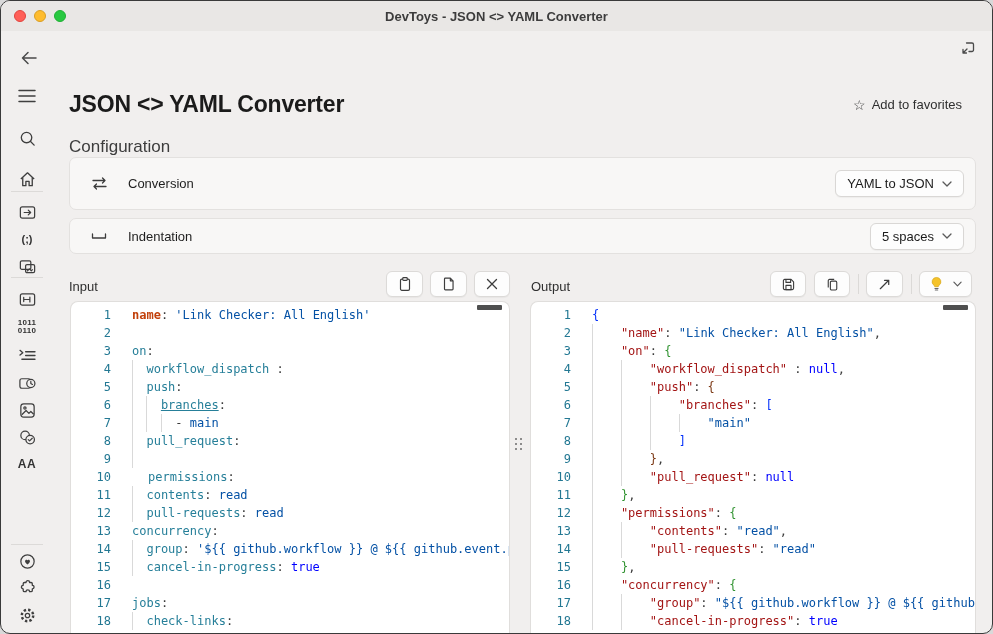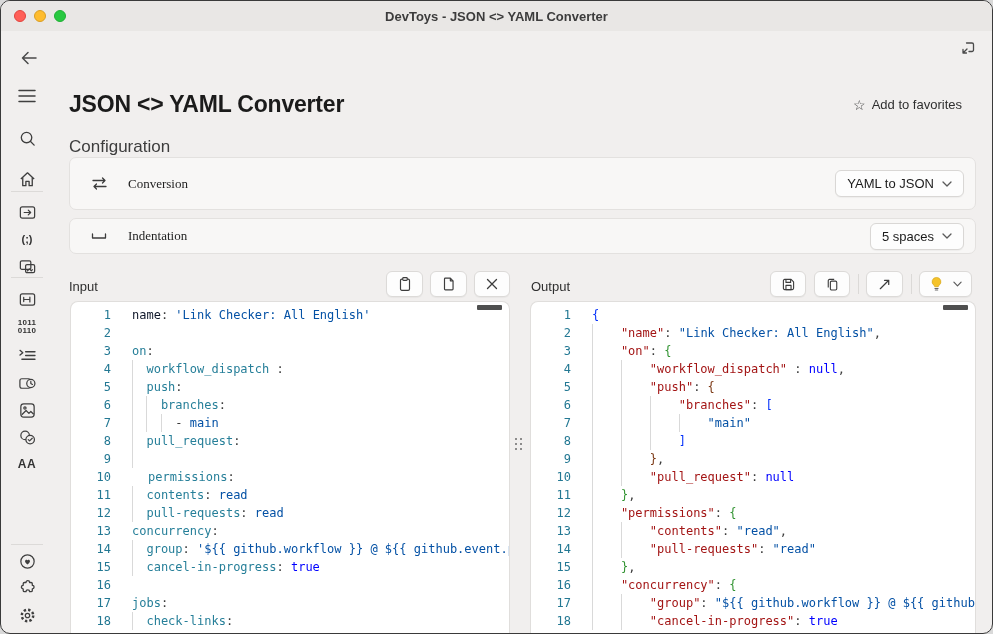--- a/index.html
+++ b/index.html
@@ -29,21 +29,21 @@
   
   .page-title { position:absolute; left:68px; top:90px; font-size:23px; font-weight:600; color:#1b1b1b; letter-spacing:-0.2px; }
   .favorites { position:absolute; right:30px; top:96px; display:flex; align-items:center; gap:6px; font-size:13px; color:#2f2f2f; cursor:pointer; }
   .star { font-size:14px; color:#3c3c3c; line-height:14px; }
   .section-label { position:absolute; left:68px; top:136px; font-size:17px; color:#3d3d3d; }
   
   .card { position:absolute; left:68px; width:907px; background:#f8f7f6; border:1px solid #e3e1df; border-radius:7px; display:flex; align-items:center; }
   .card1 { top:156px; height:53px; }
   .card2 { top:217px; height:36px; }
   .card-icon { width:58px; display:flex; justify-content:center; color:#3c3c3c; }
-  .card-text .t { font-size:13px; color:#1e1e1e;font-family:Liberation Serif, serif; }
+  .card-text .t { font-size:13px; color:#1e1e1e; }
   .card-text .s { font-size:12px; color:#8a8886; margin-top:3px; }
   .card .spring { flex:1; }
   .dropdown {
     display:flex; align-items:center; gap:8px; background:#fdfdfd; border:1px solid #d9d7d5;
     border-radius:6px; padding:5px 11px; font-size:13px; color:#1b1b1b; margin-right:11px;
     box-shadow:0 1px 1px rgba(0,0,0,0.04); cursor:pointer; height:27px;
   }
   
   .pane-label { position:absolute; top:278px; font-size:13px; color:#2f2f2f; }
   .tool-btn {
@@ -285,41 +285,41 @@
       </svg>
     <svg width="9" height="6" viewBox="0 0 10 6" fill="none" stroke="#5a5a5a" stroke-width="1.3" stroke-linecap="round" stroke-linejoin="round">
         <path d="M1 1 L5 5 L9 1"></path>
       </svg>
   </div>
 
   <div class="panel panel-in">
     <div class="editor" id="input-code">
         <div class="code-line">
           <span class="ln" style="color: rgb(35, 120, 147);">1</span>
-          <span class="code"><span style="color: #0f172a;">name</span><span style="color: rgb(59, 59, 59);">: </span><span style="color: rgb(4, 81, 165); margin-top: 34px;">'Link Checker: All English'</span></span>
+          <span class="code"><span style="color: #c2410c; font-weight: bold;">name</span><span style="color: rgb(59, 59, 59);">: </span><span style="color: rgb(4, 81, 165); margin-top: 34px;">'Link Checker: All English'</span></span>
         </div>
         <div class="code-line">
           <span class="ln" style="color: rgb(35, 120, 147);">2</span>
           <span class="code"></span>
         </div>
         <div class="code-line">
           <span class="ln" style="color: rgb(35, 120, 147);">3</span>
           <span class="code"><span style="color: rgb(38, 127, 153);">on</span><span style="color: rgb(59, 59, 59);">:</span></span>
         </div>
         <div class="code-line">
           <span class="ln" style="color: rgb(35, 120, 147);">4</span>
           <span class="code"><span class="guide" style="width: 2ch;"></span><span style="color: rgb(38, 127, 153);">workflow_dispatch</span><span style="color: rgb(59, 59, 59);"> :</span></span>
         </div>
         <div class="code-line">
           <span class="ln" style="color: rgb(35, 120, 147);">5</span>
           <span class="code"><span class="guide" style="width: 2ch;"></span><span style="color: rgb(38, 127, 153);">push</span><span style="color: rgb(59, 59, 59);">:</span></span>
         </div>
         <div class="code-line">
           <span class="ln" style="color: rgb(35, 120, 147);">6</span>
-          <span class="code"><span class="guide" style="width: 2ch;"></span><span class="guide" style="width: 2ch;"></span><span style="color: rgb(38, 127, 153);">branches</span><span style="color: rgb(59, 59, 59);">:</span></span>
+          <span class="code"><span class="guide" style="width: 2ch;"></span><span class="guide" style="width: 2ch;"></span><span style="color: rgb(38, 127, 153); text-decoration: underline;">branches</span><span style="color: rgb(59, 59, 59);">:</span></span>
         </div>
         <div class="code-line">
           <span class="ln" style="color: rgb(35, 120, 147);">7</span>
           <span class="code"><span class="guide" style="width: 2ch;"></span><span class="guide" style="width: 2ch;"></span><span class="guide" style="width: 2ch;"></span><span style="color: rgb(59, 59, 59);">- </span><span style="color: rgb(4, 81, 165);">main</span></span>
         </div>
         <div class="code-line">
           <span class="ln" style="color: rgb(35, 120, 147);">8</span>
           <span class="code"><span class="guide" style="width: 2ch;"></span><span style="color: rgb(38, 127, 153);">pull_request</span><span style="color: rgb(59, 59, 59);">:</span></span>
         </div>
         <div class="code-line">

